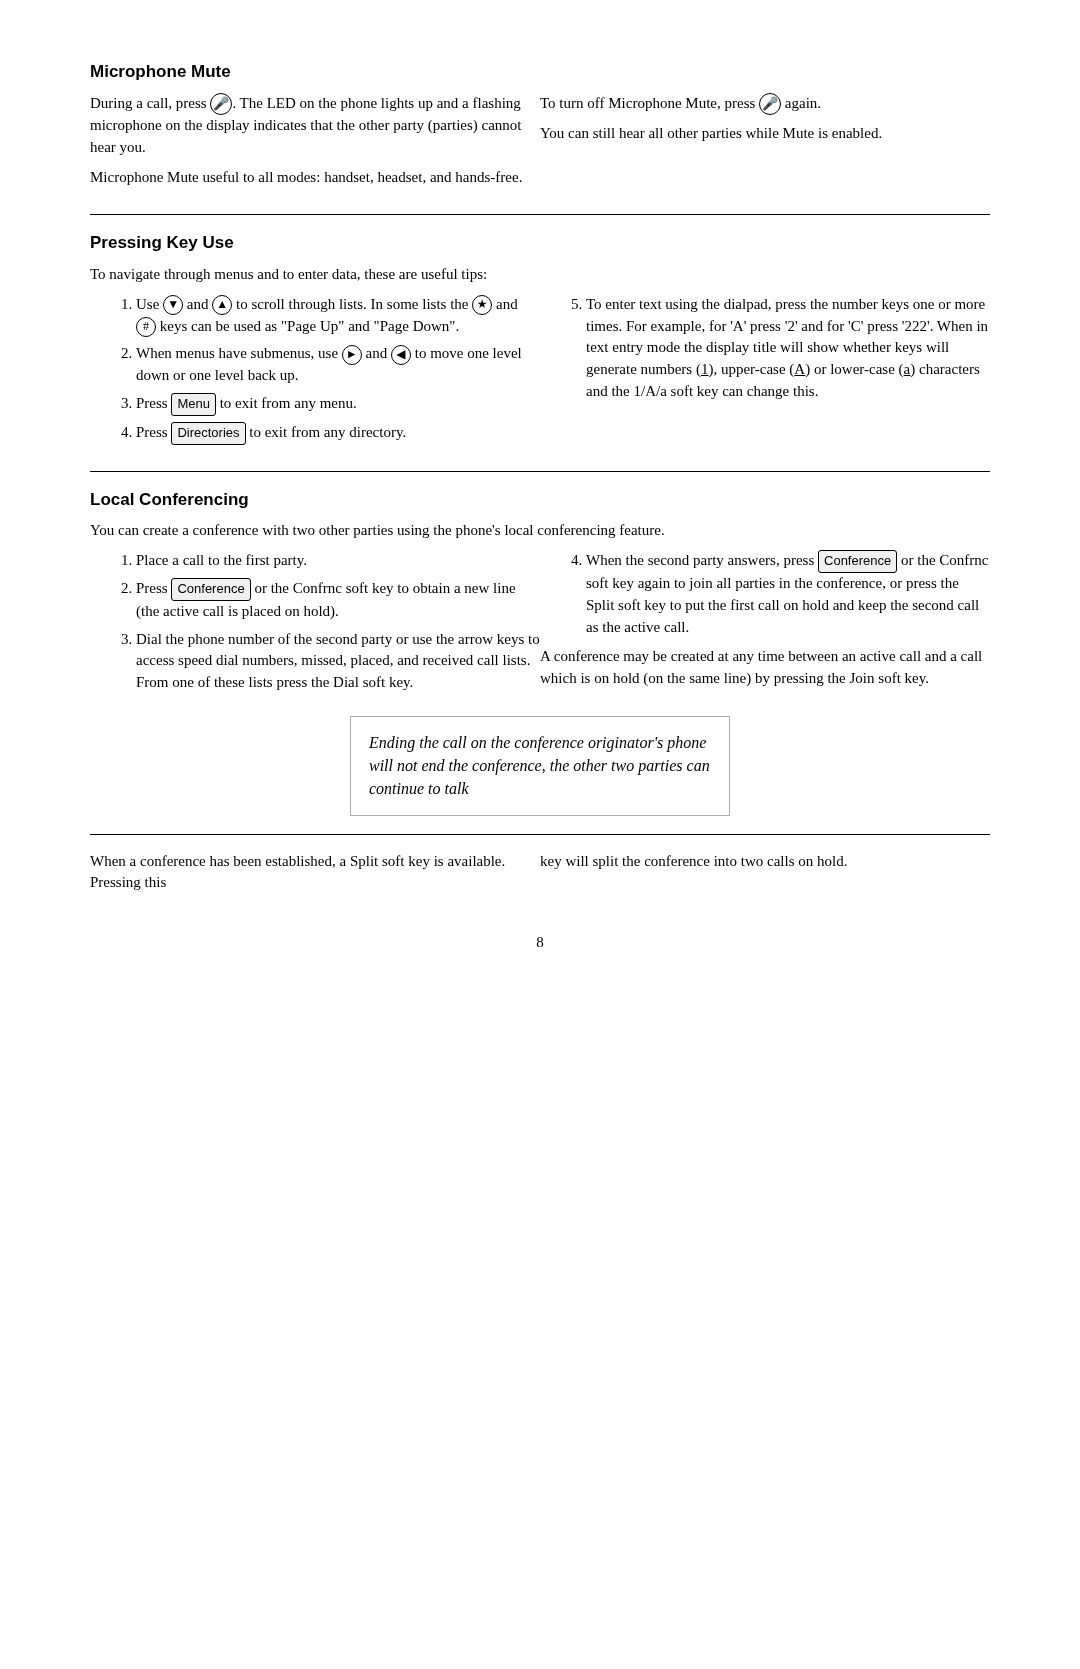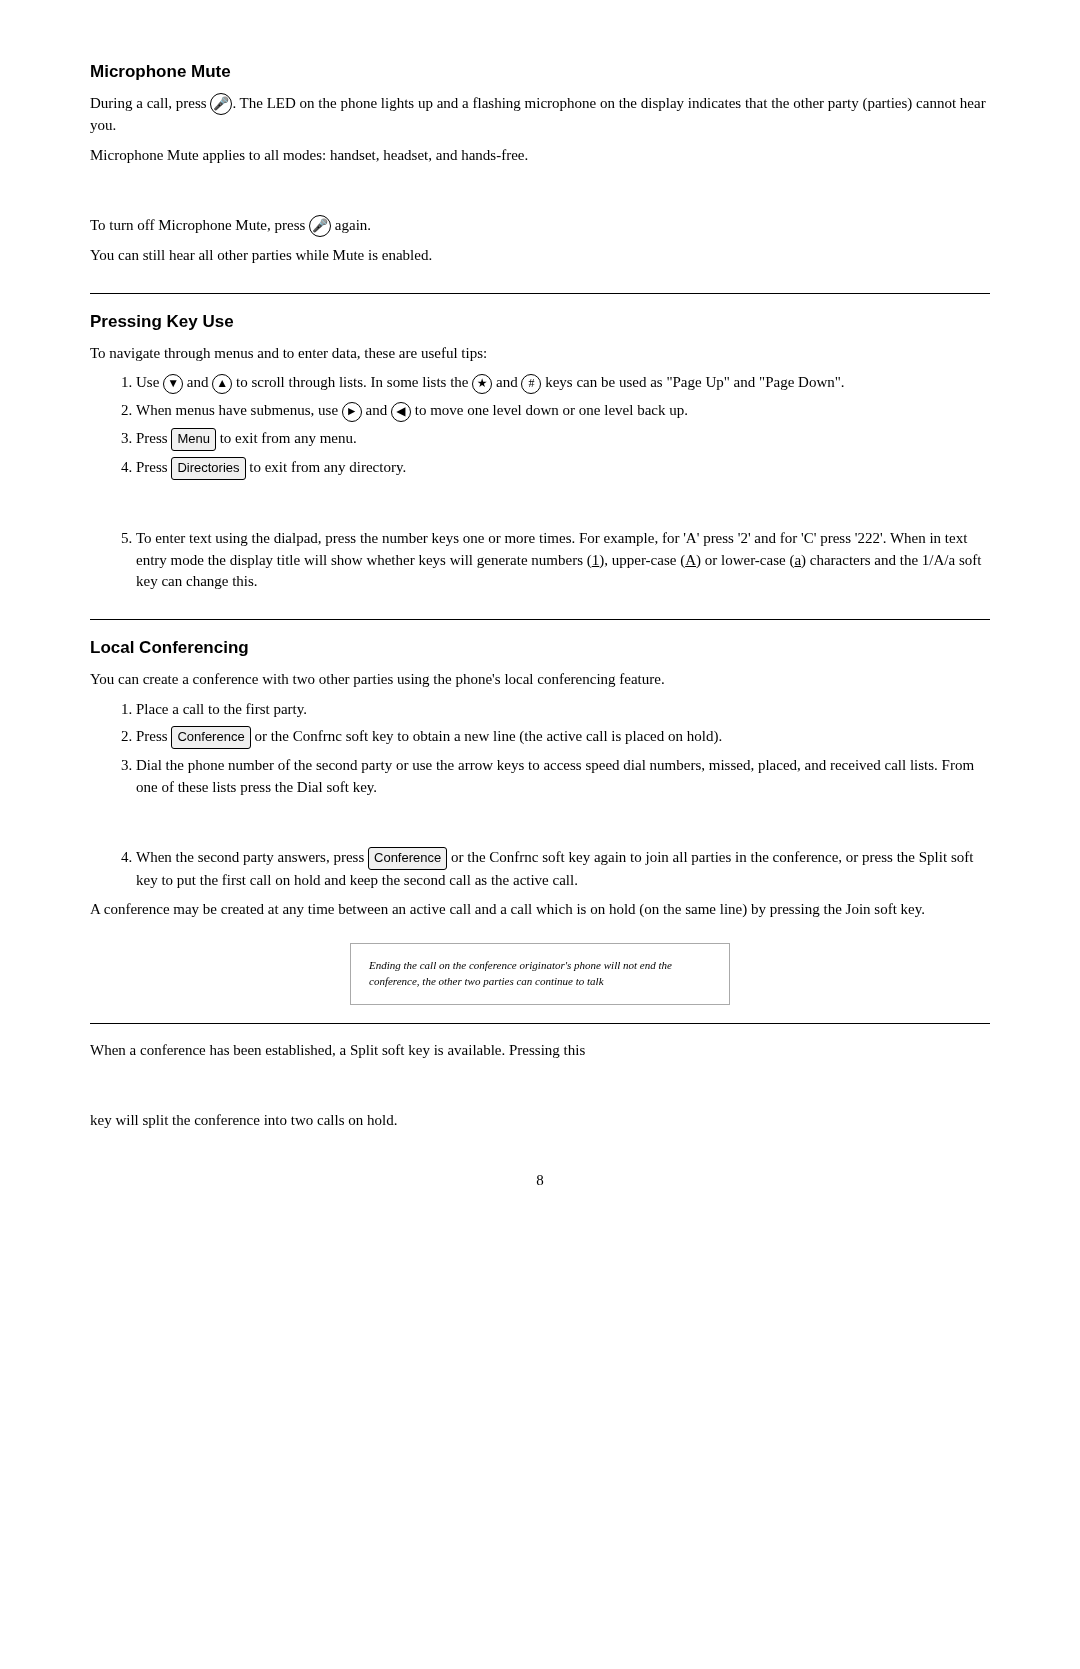--- a/index.html
+++ b/index.html
@@ -27,22 +27,20 @@
     }
 
     hr.section-divider {
       border: none;
       border-top: 1.5px solid #000;
       margin: 18px 0 16px 0;
     }
 
     .two-col {
       display: flex;
-      gap: 40px;
-      flex-direction: column;
     }
 
     .col-left {
       flex: 1 1 45%;
     }
 
     .col-right {
       flex: 1 1 45%;
     }
 
@@ -84,21 +82,21 @@
       vertical-align: middle;
     }
 
     .bold { font-weight: normal; }
 
     .note-box {
       border: 1.5px solid #aaa;
       padding: 14px 18px;
       margin: 14px 0 14px 0;
       font-style: italic;
-      font-size: 11px;
+      font-size: 16px;
       width: 380px;
       margin-left: auto;
       margin-right: auto;
     }
 
     .page-number {
       text-align: center;
       margin-top: 30px;
       font-size: 15px;
     }
@@ -121,21 +119,21 @@
 <div class="section">
   <div class="section-title">Microphone Mute</div>
   <div class="two-col">
     <div class="col-left">
       <p>
         During a call, press 
         <span class="mic-icon">🎤</span>.
         The LED on the phone lights up and a flashing microphone on the display indicates that the other party (parties) cannot hear you.
       </p>
       <p>
-        Microphone Mute applies to all modes: handset, headset, and hands-free.
+        Microphone Mute useful to all modes: handset, headset, and hands-free.
       </p>
     </div>
     <div class="col-right">
       <p>
         To turn off Microphone Mute, press 
         <span class="mic-icon">🎤</span>
         again.
       </p>
       <p>
         You can still hear all other parties while Mute is enabled.

